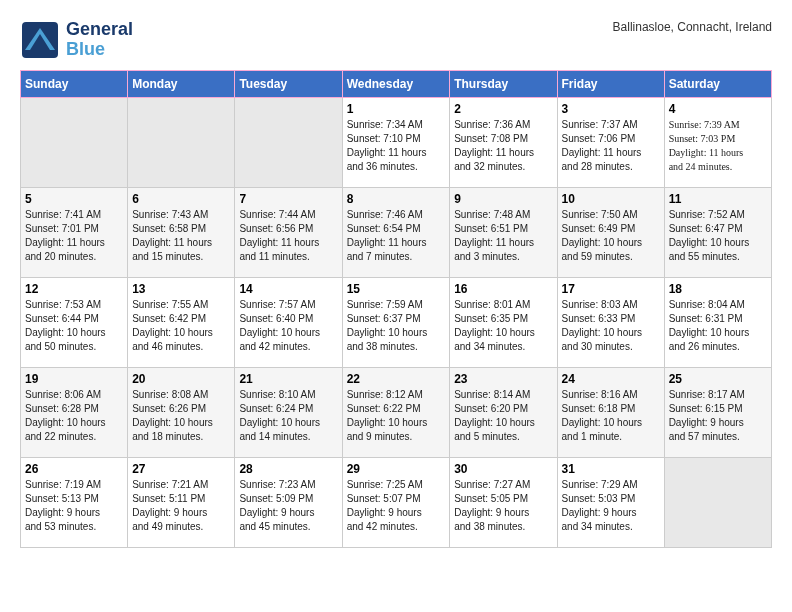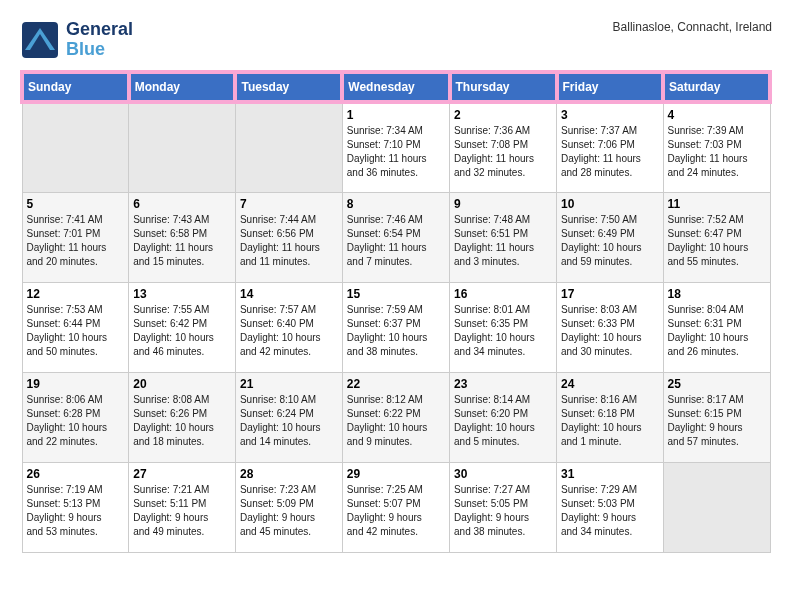--- a/index.html
+++ b/index.html
@@ -51,21 +51,21 @@
       border-collapse: collapse;
       font-size: 11px;
     }
     thead tr th {
       background-color: #3a6fc4;
       color: #fff;
       padding: 6px 4px;
       text-align: left;
       font-size: 12px;
       font-weight: bold;
-      border: 4px solid #f9a8d4;
+      border: 1px solid #f9a8d4;
     }
     tbody tr td {
       border: 1px solid #ccc;
       vertical-align: top;
       padding: 4px;
       width: 108px;
       height: 90px;
     }
     tbody tr:nth-child(even) td {
       background-color: #f5f5f5;
@@ -141,21 +141,21 @@
         </td>
         <td>
           <span class="day-number">3</span>
           <div class="day-info" style="white-space: pre-line;">Sunrise: 7:37 AM
 Sunset: 7:06 PM
 Daylight: 11 hours
 and 28 minutes.</div>
         </td>
         <td>
           <span class="day-number">4</span>
-          <div class="day-info" style="white-space: pre-line;">Sunrise: 7:39 AM
+          <div class="day-info" style="white-space: pre-line; font-family: Liberation Serif, serif;">Sunrise: 7:39 AM
 Sunset: 7:03 PM
 Daylight: 11 hours
 and 24 minutes.</div>
         </td>
       </tr>
       <tr>
         <td>
           <span class="day-number">5</span>
           <div class="day-info" style="white-space: pre-line;">Sunrise: 7:41 AM
 Sunset: 7:01 PM

